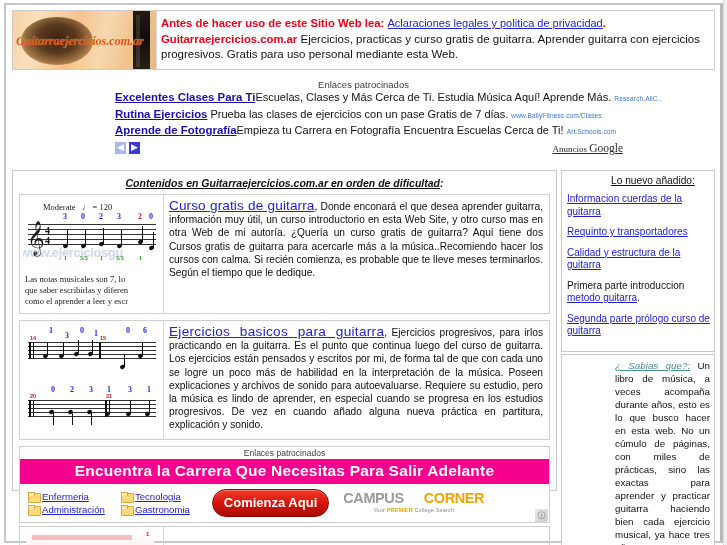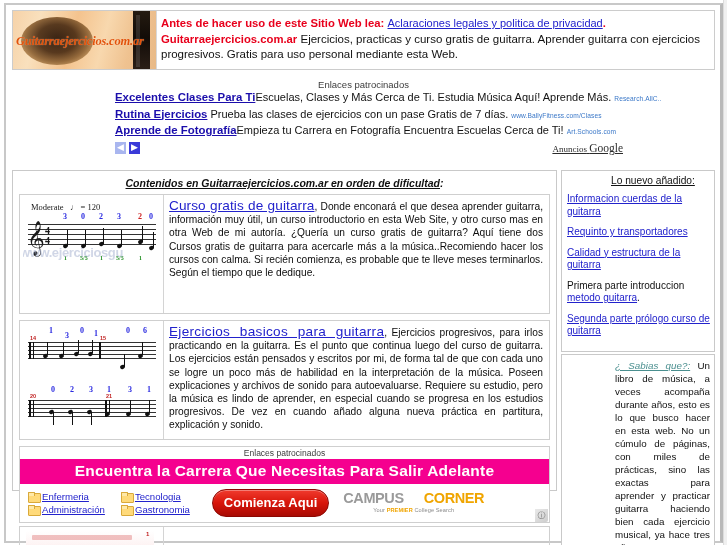--- a/index.html
+++ b/index.html
@@ -227,21 +227,21 @@
 
   
   .score1 {
     position: relative;
     width: 138px; height: 112px;
     overflow: hidden;
     background: #fff;
     font-family: "Liberation Serif", serif;
   }
   .score1 .tempo {
-    position: absolute; left: 8px; top: 4px;
+    position: absolute; left: 20px; top: 4px;
     font-size: 8.5px; color: #1a1a1a; white-space: nowrap;
   }
   .staff {
     position: absolute;
     left: 5px; width: 128px;
   }
   .staff .ln {
     position: absolute; left: 0; width: 128px; height: 1px; background: #333;
   }
   .score1 .clef {
@@ -621,20 +621,25 @@
               <div class="note" style="left:126px; top:48px;"></div>
 
             <div class="gnum" style="left:41px; top:57px;">1</div>
             <div class="gnum" style="left:57px; top:57px;">5/5</div>
             <div class="gnum" style="left:77px; top:57px;">1</div>
             <div class="gnum" style="left:93px; top:57px;">5/5</div>
             <div class="gnum" style="left:116px; top:57px;">1</div>
 
             <div class="wm">www.ejerciciosgu</div>
 
+            <div class="txt">
+              <div>Las notas musicales son 7, lo</div>
+              <div>que saber escribirlas y diferen</div>
+              <div>como el aprender a leer y escr</div>
+            </div>
           </div>
         </div>
         <div class="art-body">
           <span class="art-link">Curso gratis de guitarra</span><span>, Donde enconará el que desea aprender guitarra, información muy útil, un curso introductorio en esta Web Site, y otro curso mas en otra Web de mi autoría. ¿Quería un curso gratis de guitarra? Aquí tiene dos Cursos gratis de guitarra para acercarle más a la música..Recomiendo hacer los cursos con calma. Si recién comienza, es probable que te lleve meses terminarlos. Según el tiempo que le dedique.</span>
         </div>
       </div>
 
       <div class="article">
         <div class="art-thumb">
           <div class="score2">

